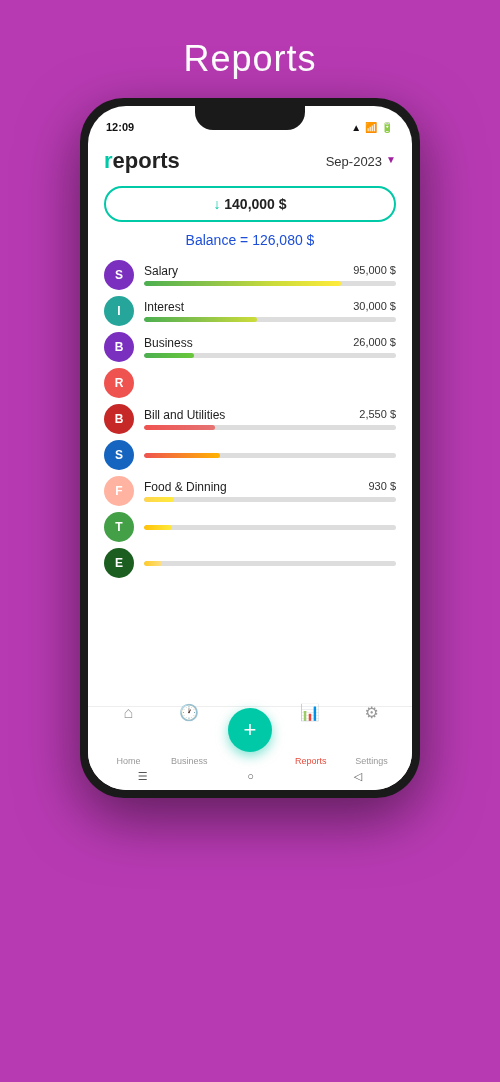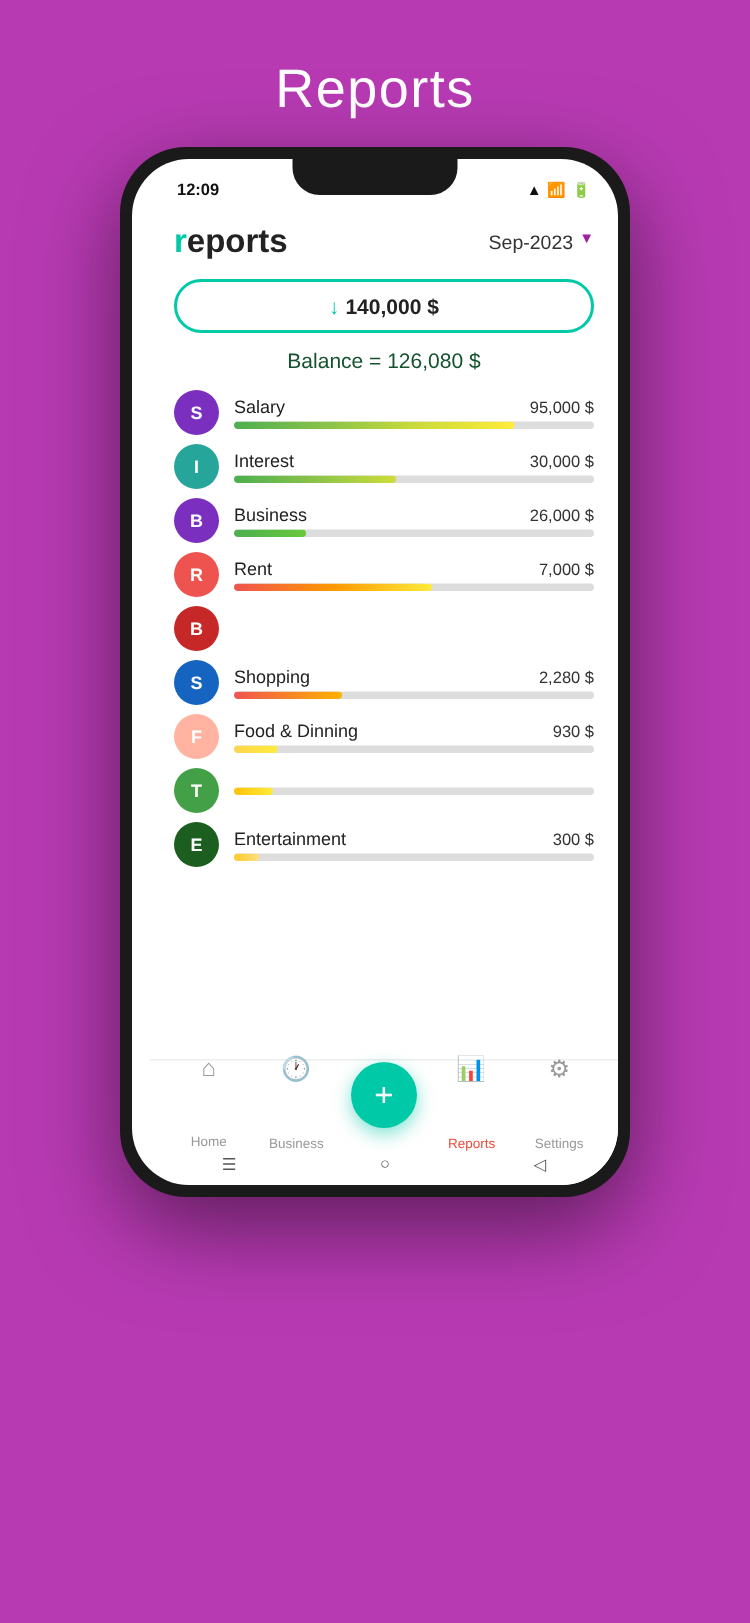--- a/index.html
+++ b/index.html
@@ -32,21 +32,20 @@
     }
     .phone-inner {
       width: 100%;
       height: 100%;
       background: #fff;
       border-radius: 38px;
       overflow: hidden;
       display: flex;
       flex-direction: column;
       position: relative;
-      padding-left: 12px;
     }
     
     .notch {
       position: absolute;
       top: 0;
       left: 50%;
       transform: translateX(-50%);
       width: 110px;
       height: 24px;
       background: #1a1a1a;
@@ -123,21 +122,21 @@
       font-weight: 600;
       color: #222;
       background: white;
     }
     .bal-btn .arrow-down { color: #00c9a7; }
     .bal-btn .arrow-up { color: #e74c3c; }
     
     .balance-text {
       text-align: center;
       font-size: 14px;
-      color: #14532d;
+      color: #1d4ed8;
       margin-bottom: 12px;
     }
     
     .category-list {
       flex: 1;
       overflow: hidden;
       display: flex;
       flex-direction: column;
       gap: 6px;
     }
@@ -158,21 +157,21 @@
       color: white;
       flex-shrink: 0;
     }
     .cat-info {
       flex: 1;
       min-width: 0;
     }
     .cat-name-row {
       display: flex;
       justify-content: space-between;
-      align-items: flex-end;
+      align-items: flex-start;
       margin-bottom: 3px;
     }
     .cat-name {
       font-size: 12px;
       color: #222;
       font-weight: 500;
     }
     .cat-amount {
       font-size: 11px;
       color: #333;
@@ -327,40 +326,36 @@
                 <span class="cat-name">Business</span>
                 <span class="cat-amount">26,000 $</span>
               </div>
               <div class="progress-track">
                 <div class="progress-fill" style="width: 20%; background: linear-gradient(to right, rgb(76, 175, 80), rgb(105, 200, 58));"></div>
               </div>
             </div>
           </div>
           <div class="cat-item">
             <div class="cat-icon" style="background: rgb(239, 83, 80);">R</div>
+          </div>
+          <div class="cat-item">
+            <div class="cat-icon" style="background: rgb(198, 40, 40);">B</div>
             <div class="cat-info">
               <div class="cat-name-row">
-                <span class="cat-name">Rent</span>
-                <span class="cat-amount">7,000 $</span>
-              </div>
-              <div class="progress-track">
-                <div class="progress-fill" style="width: 55%; background: linear-gradient(to right, rgb(239, 83, 80), rgb(255, 152, 0), rgb(255, 235, 59));"></div>
-              </div>
-            </div>
-          </div>
-          <div class="cat-item">
-            <div class="cat-icon" style="background: rgb(198, 40, 40);">B</div>
+                <span class="cat-name">Bill and Utilities</span>
+                <span class="cat-amount">2,550 $</span>
+              </div>
+              <div class="progress-track">
+                <div class="progress-fill" style="width: 28%; background: linear-gradient(to right, rgb(239, 83, 80), rgb(229, 115, 115));"></div>
+              </div>
+            </div>
           </div>
           <div class="cat-item">
             <div class="cat-icon" style="background: rgb(21, 101, 192);">S</div>
             <div class="cat-info">
-              <div class="cat-name-row">
-                <span class="cat-name">Shopping</span>
-                <span class="cat-amount">2,280 $</span>
-              </div>
               <div class="progress-track">
                 <div class="progress-fill" style="width: 30%; background: linear-gradient(to right, rgb(239, 83, 80), rgb(255, 179, 0));"></div>
               </div>
             </div>
           </div>
           <div class="cat-item">
             <div class="cat-icon" style="background: rgb(255, 179, 160);">F</div>
             <div class="cat-info">
               <div class="cat-name-row">
                 <span class="cat-name">Food &amp; Dinning</span>
@@ -375,24 +370,20 @@
             <div class="cat-icon" style="background: rgb(67, 160, 71);">T</div>
             <div class="cat-info">
               <div class="progress-track">
                 <div class="progress-fill" style="width: 11%; background: linear-gradient(to right, rgb(255, 193, 7), rgb(255, 235, 59));"></div>
               </div>
             </div>
           </div>
           <div class="cat-item">
             <div class="cat-icon" style="background: rgb(27, 94, 32);">E</div>
             <div class="cat-info">
-              <div class="cat-name-row">
-                <span class="cat-name">Entertainment</span>
-                <span class="cat-amount">300 $</span>
-              </div>
               <div class="progress-track">
                 <div class="progress-fill" style="width: 7%; background: linear-gradient(to right, rgb(255, 202, 40), rgb(255, 224, 130));"></div>
               </div>
             </div>
           </div>
         </div>
 
     </div>
 
     <div class="bottom-nav">

